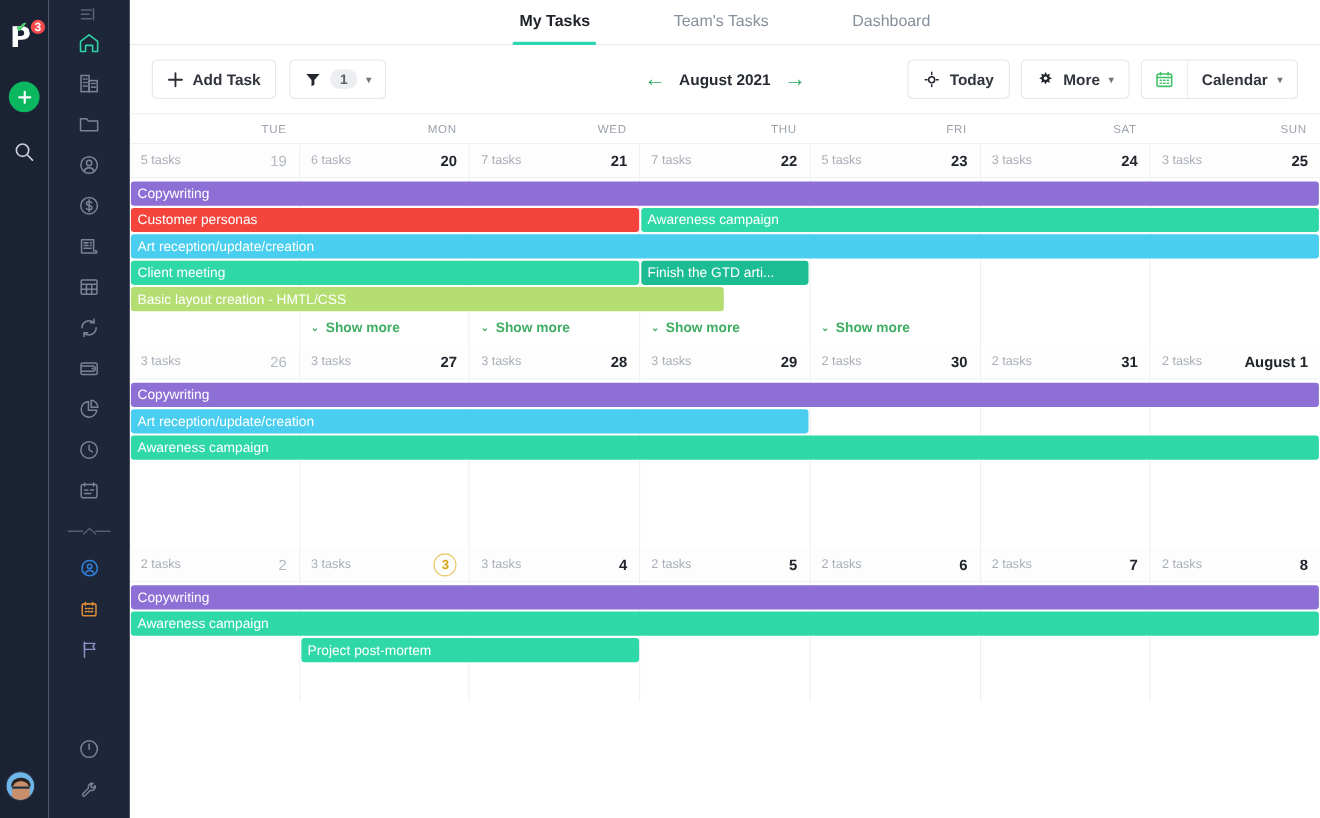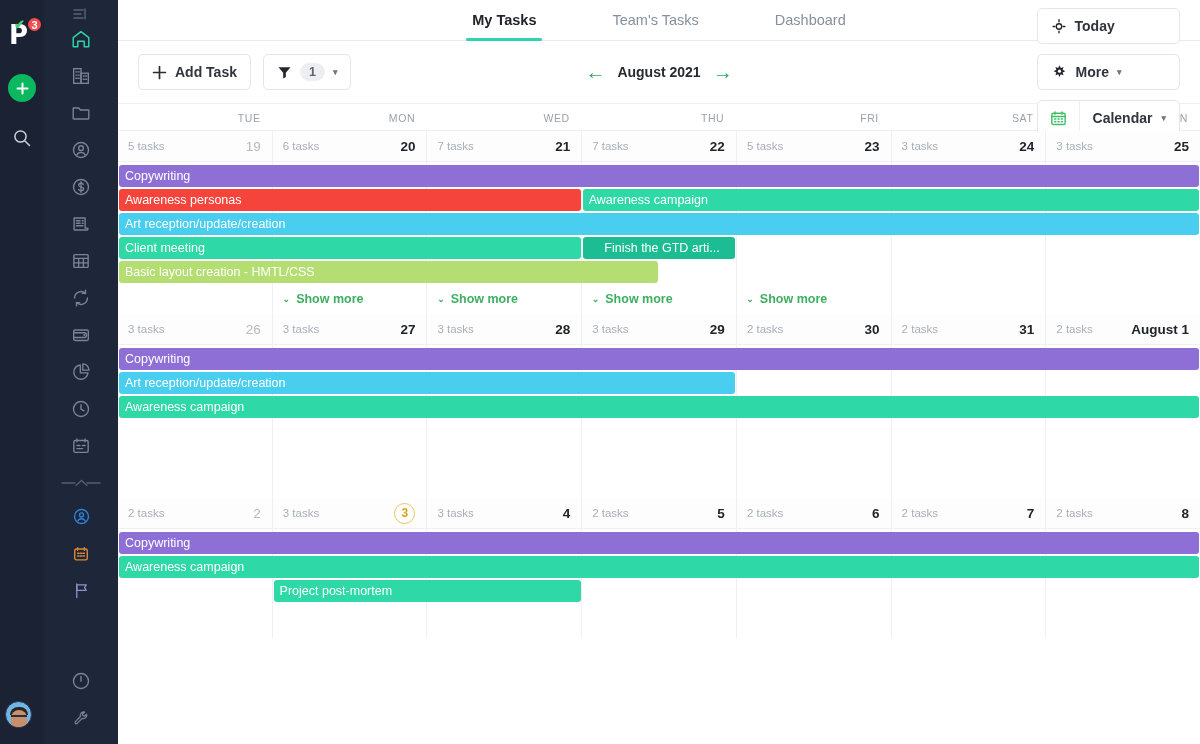--- a/index.html
+++ b/index.html
@@ -144,21 +144,21 @@
   }
   .caret { color: #6f757e; font-size: 9px; }
   .monthnav {
     position: absolute; left: 0; right: 0;
     display: flex; align-items: center; justify-content: center;
     gap: 12px; pointer-events: none;
   }
   .monthnav > * { pointer-events: auto; }
   .arrow { color: #26a75a; font-size: 20px; cursor: pointer; line-height: 1; }
   .monthlabel { font-size: 14px; color: #272b32; font-weight: bold; }
-  .right-group { margin-left: auto; display: flex; gap: 10px; flex-direction: column; }
+  .right-group { margin-left: auto; display: flex; align-items: center; gap: 10px; }
   .calendar-combo {
     height: 36px; border: 1px solid #e3e6ea; border-radius: 5px;
     display: flex; align-items: center; background: #fff;
   }
   .calendar-combo .icobox {
     width: 42px; height: 100%; display: flex; align-items: center; justify-content: center;
     border-right: 1px solid #eceef1; cursor: pointer;
   }
   .calendar-combo .lbl {
     display: flex; align-items: center; gap: 9px;
@@ -503,25 +503,25 @@
             <div></div>
             <div></div>
             <div></div>
             <div></div>
             <div></div>
             <div></div>
             <div></div>
           </div>
           <div class="events">
             <div class="ev" style="background: rgb(141, 111, 214); left: calc(0% + 1px); width: calc(100% - 2px); top: 3px;">Copywriting</div>
-            <div class="ev" style="background: rgb(244, 68, 60); left: calc(0% + 1px); width: calc(42.8571% - 2px); top: 27px;">Awareness personas</div>
+            <div class="ev" style="background: rgb(244, 68, 60); left: calc(0% + 1px); width: calc(42.8571% - 2px); top: 27px;">Customer personas</div>
             <div class="ev" style="background: rgb(46, 216, 167); left: calc(42.8571% + 1px); width: calc(57.1429% - 2px); top: 27px;">Awareness campaign</div>
             <div class="ev" style="background: rgb(73, 206, 240); left: calc(0% + 1px); width: calc(100% - 2px); top: 51px;">Art reception/update/creation</div>
             <div class="ev" style="background: rgb(46, 216, 167); left: calc(0% + 1px); width: calc(42.8571% - 2px); top: 75px;">Client meeting</div>
-            <div class="ev" style="background: rgb(28, 189, 147); left: calc(42.8571% + 1px); width: calc(14.2857% - 2px); top: 75px; text-align: center;">Finish the GTD arti...</div>
+            <div class="ev" style="background: rgb(28, 189, 147); left: calc(42.8571% + 1px); width: calc(14.2857% - 2px); top: 75px;">Finish the GTD arti...</div>
             <div class="ev" style="background: rgb(180, 221, 114); left: calc(0% + 1px); width: calc(50% - 2px); top: 99px;">Basic layout creation - HMTL/CSS</div>
           </div>
           <div class="showmore-row" style="top: 126px;">
             <div class="showmore-cell"></div>
             <div class="showmore-cell"><span class="showmore">
                 <span class="chev">⌄</span>
                 <span>Show more</span>
               </span></div>
             <div class="showmore-cell"><span class="showmore">
                 <span class="chev">⌄</span>

